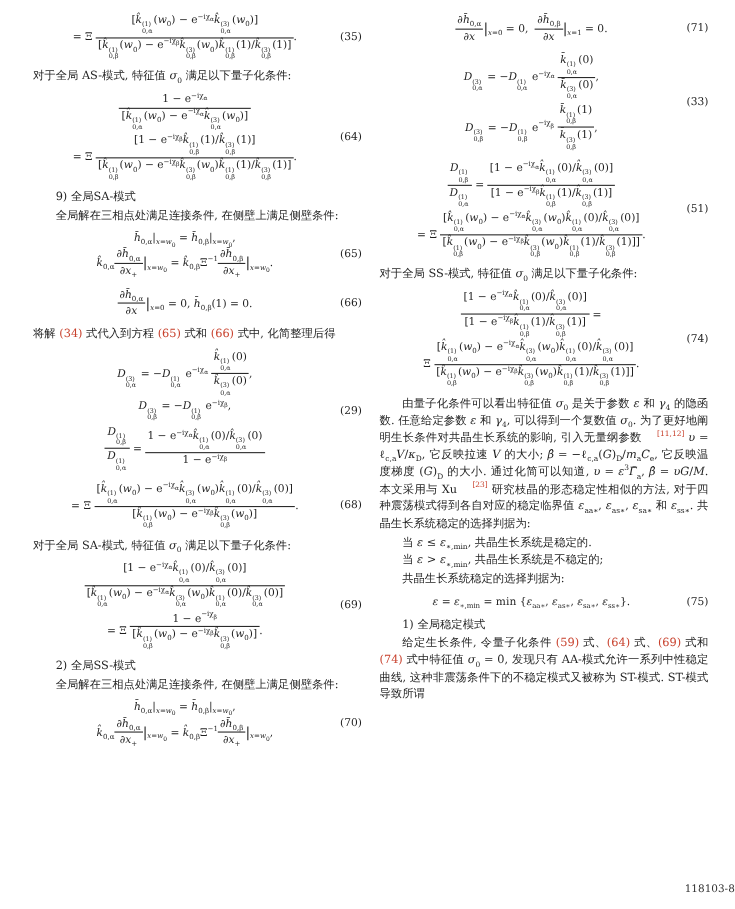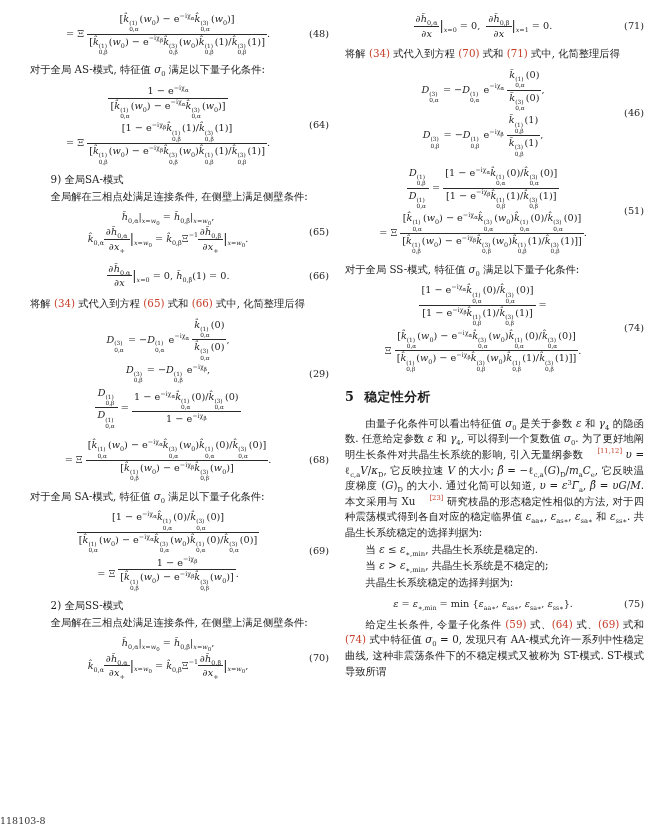--- a/index.html
+++ b/index.html
@@ -20,21 +20,21 @@
   .fr .nu{display:block;padding:0 2px 1px 2px;}
   .fr .de{display:block;border-top:1px solid #2a2a2a;padding:1px 2px 0 2px;}
   .ss{display:inline-flex;flex-direction:column;vertical-align:-0.55em;line-height:1.08;
       font-size:0.6em;text-align:left;margin:0 1px 0 0;}
   sup,sub{font-size:0.66em;line-height:0;}
   sup sub,sub sub{font-size:0.85em;}
   .big{font-size:1.3em;vertical-align:-0.08em;}
   .ref{color:#c8402c;}
   sup.ref{font-size:0.66em;padding-left:14px;}
   i{font-style:italic;}
-  .footer{position:absolute;bottom:0;left:0;right:0;text-align:left;font-size:9.5px;color:#333;}
+  .footer{position:absolute;bottom:12px;left:0;right:0;text-align:right;font-size:9.5px;color:#333;}
 </style>
 </head>
 <body>
 
 <div class="page">
   <div class="cols">
     <div class="col">
         <div class="eq">
           <div class="eqbody">
             <div class="eqline">= Ξ <span class="fr"><span class="nu">[<i>k̂</i><span class="ss">
@@ -50,21 +50,21 @@
                     <span>(3)</span>
                     <span>0,β</span>
                   </span>(<i>w</i><sub>0</sub>)<i>k̂</i><span class="ss">
                     <span>(1)</span>
                     <span>0,β</span>
                   </span>(1)/<i>k̂</i><span class="ss">
                     <span>(3)</span>
                     <span>0,β</span>
                   </span>(1)]</span></span>.</div>
           </div>
-          <div class="eqnum">(48)</div>
+          <div class="eqnum">(35)</div>
         </div>
         <div class="plain">对于全局 AS-模式, 特征值 <i>σ</i><sub>0</sub> 满足以下量子化条件:</div>
         <div class="eq">
           <div class="eqbody">
             <div class="eqline"><span class="fr"><span class="nu">1 − e<sup>−iχ<sub>α</sub></sup></span><span class="de">[<i>k̂</i><span class="ss">
                     <span>(1)</span>
                     <span>0,α</span>
                   </span>(<i>w</i><sub>0</sub>) − e<sup>−iχ<sub>α</sub></sup><i>k̂</i><span class="ss">
                     <span>(3)</span>
                     <span>0,α</span>
@@ -211,21 +211,20 @@
           <div class="eqnum">(70)</div>
         </div>
       </div>
     <div class="col">
         <div class="eq">
           <div class="eqbody">
             <div class="eqline"><span class="fr"><span class="nu">∂<i>h̄</i><sub>0,α</sub></span><span class="de">∂<i>x</i></span></span><span class="big">|</span><sub><i>x</i>=0</sub> = 0,&nbsp;&nbsp;<span class="fr"><span class="nu">∂<i>h̄</i><sub>0,β</sub></span><span class="de">∂<i>x</i></span></span><span class="big">|</span><sub><i>x</i>=1</sub> = 0.</div>
           </div>
           <div class="eqnum">(71)</div>
         </div>
-        <div class="plain">将解 <span class="ref">(34)</span> 式代入到方程 <span class="ref">(70)</span> 式和 <span class="ref">(71)</span> 式中, 化简整理后得</div>
         <div class="eq">
           <div class="eqbody">
             <div class="eqline"><i>D</i><span class="ss">
                 <span>(3)</span>
                 <span>0,α</span>
               </span> = −<i>D</i><span class="ss">
                 <span>(1)</span>
                 <span>0,α</span>
               </span> e<sup>−iχ<sub>α</sub></sup> <span class="fr"><span class="nu"><i>k̄</i><span class="ss">
                     <span>(1)</span>
@@ -241,21 +240,21 @@
                 <span>(1)</span>
                 <span>0,β</span>
               </span> e<sup>−iχ<sub>β</sub></sup> <span class="fr"><span class="nu"><i>k̄</i><span class="ss">
                     <span>(1)</span>
                     <span>0,β</span>
                   </span>(1)</span><span class="de"><i>k̄</i><span class="ss">
                     <span>(3)</span>
                     <span>0,β</span>
                   </span>(1)</span></span>,</div>
           </div>
-          <div class="eqnum">(46)</div>
+          <div class="eqnum">(33)</div>
         </div>
         <div class="eq">
           <div class="eqbody">
             <div class="eqline"><span class="fr"><span class="nu"><i>D</i><span class="ss">
                     <span>(1)</span>
                     <span>0,β</span>
                   </span></span><span class="de"><i>D</i><span class="ss">
                     <span>(1)</span>
                     <span>0,α</span>
                   </span></span></span> = <span class="fr"><span class="nu">[1 − e<sup>−iχ<sub>α</sub></sup><i>k̂</i><span class="ss">
@@ -336,28 +335,28 @@
                   </span>(<i>w</i><sub>0</sub>)<i>k̂</i><span class="ss">
                     <span>(1)</span>
                     <span>0,β</span>
                   </span>(1)/<i>k̂</i><span class="ss">
                     <span>(3)</span>
                     <span>0,β</span>
                   </span>(1)]]</span></span>.</div>
           </div>
           <div class="eqnum">(74)</div>
         </div>
-        <div class="heading">5&nbsp;&nbsp;稳定性分析</div>
         <div class="para">由量子化条件可以看出特征值 <i>σ</i><sub>0</sub> 是关于参数 <i>ε</i> 和 <i>γ</i><sub>4</sub> 的隐函数. 任意给定参数 <i>ε</i> 和 <i>γ</i><sub>4</sub>, 可以得到一个复数值 <i>σ</i><sub>0</sub>. 为了更好地阐明生长条件对共晶生长系统的影响, 引入无量纲参数<sup class="ref">[11,12]</sup> <i>υ</i> = ℓ<sub>c,a</sub><i>V</i>/<i>κ</i><sub>D</sub>, 它反映拉速 <i>V</i> 的大小; <i>β̂</i> = −ℓ<sub>c,a</sub>(<i>G</i>)<sub>D</sub>/<i>m</i><sub>a</sub><i>C</i><sub>e</sub>, 它反映温度梯度 (<i>G</i>)<sub>D</sub> 的大小. 通过化简可以知道, <i>υ</i> = <i>ε</i><sup>3</sup><i>Γ̄</i><sub>a</sub>, <i>β̂</i> = <i>υG</i>/<i>M</i>. 本文采用与 Xu<sup class="ref">[23]</sup> 研究枝晶的形态稳定性相似的方法, 对于四种震荡模式得到各自对应的稳定临界值 <i>ε</i><sub>aa∗</sub>, <i>ε</i><sub>as∗</sub>, <i>ε</i><sub>sa∗</sub> 和 <i>ε</i><sub>ss∗</sub>. 共晶生长系统稳定的选择判据为:</div>
         <div class="item">当 <i>ε</i> ≤ <i>ε</i><sub>∗,min</sub>, 共晶生长系统是稳定的.</div>
         <div class="item">当 <i>ε</i> &gt; <i>ε</i><sub>∗,min</sub>, 共晶生长系统是不稳定的;</div>
         <div class="para">共晶生长系统稳定的选择判据为:</div>
         <div class="eq">
           <div class="eqbody">
             <div class="eqline"><i>ε</i> = <i>ε</i><sub>∗,min</sub> = min {<i>ε</i><sub>aa∗</sub>, <i>ε</i><sub>as∗</sub>, <i>ε</i><sub>sa∗</sub>, <i>ε</i><sub>ss∗</sub>}.</div>
           </div>
           <div class="eqnum">(75)</div>
         </div>
+        <div class="item">1) 全局稳定模式</div>
         <div class="para">给定生长条件, 令量子化条件 <span class="ref">(59)</span> 式、<span class="ref">(64)</span> 式、<span class="ref">(69)</span> 式和 <span class="ref">(74)</span> 式中特征值 <i>σ</i><sub>0</sub> = 0, 发现只有 AA-模式允许一系列中性稳定曲线, 这种非震荡条件下的不稳定模式又被称为 ST-模式. ST-模式导致所谓</div>
       </div>
   </div>
   <div class="footer">118103-8</div>
 </div>
 
 </body></html>

